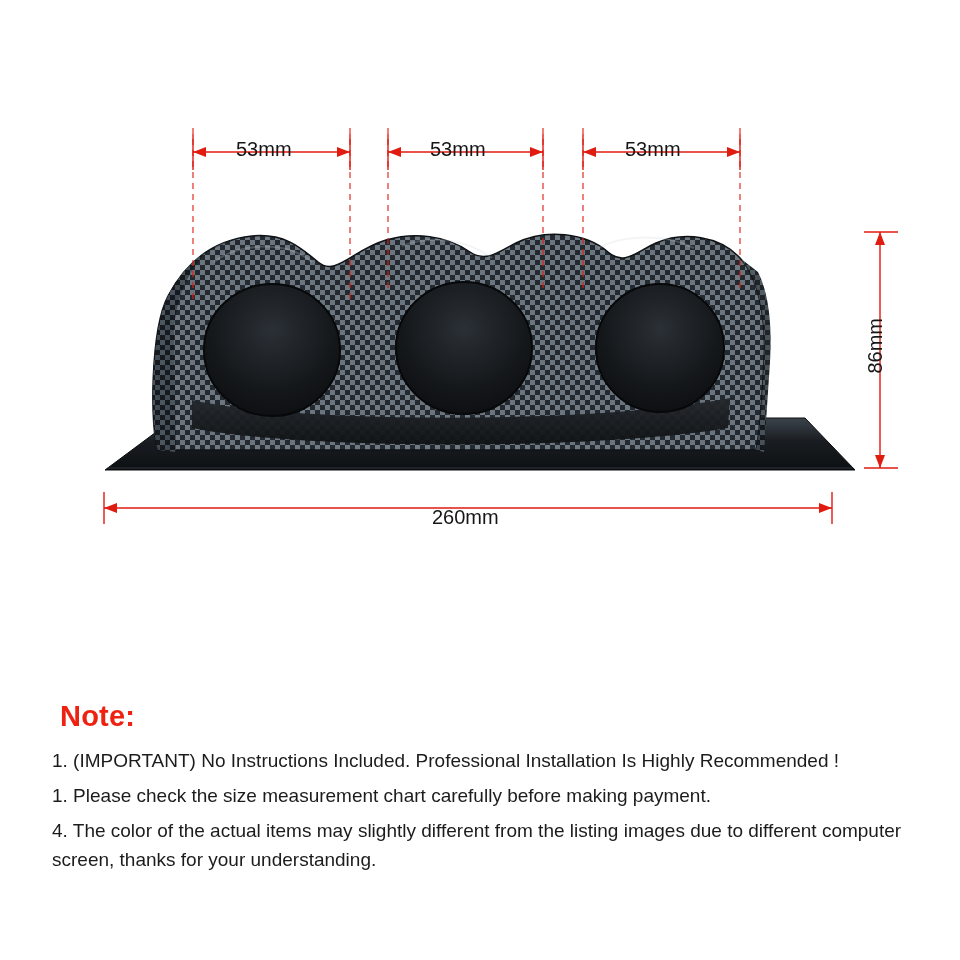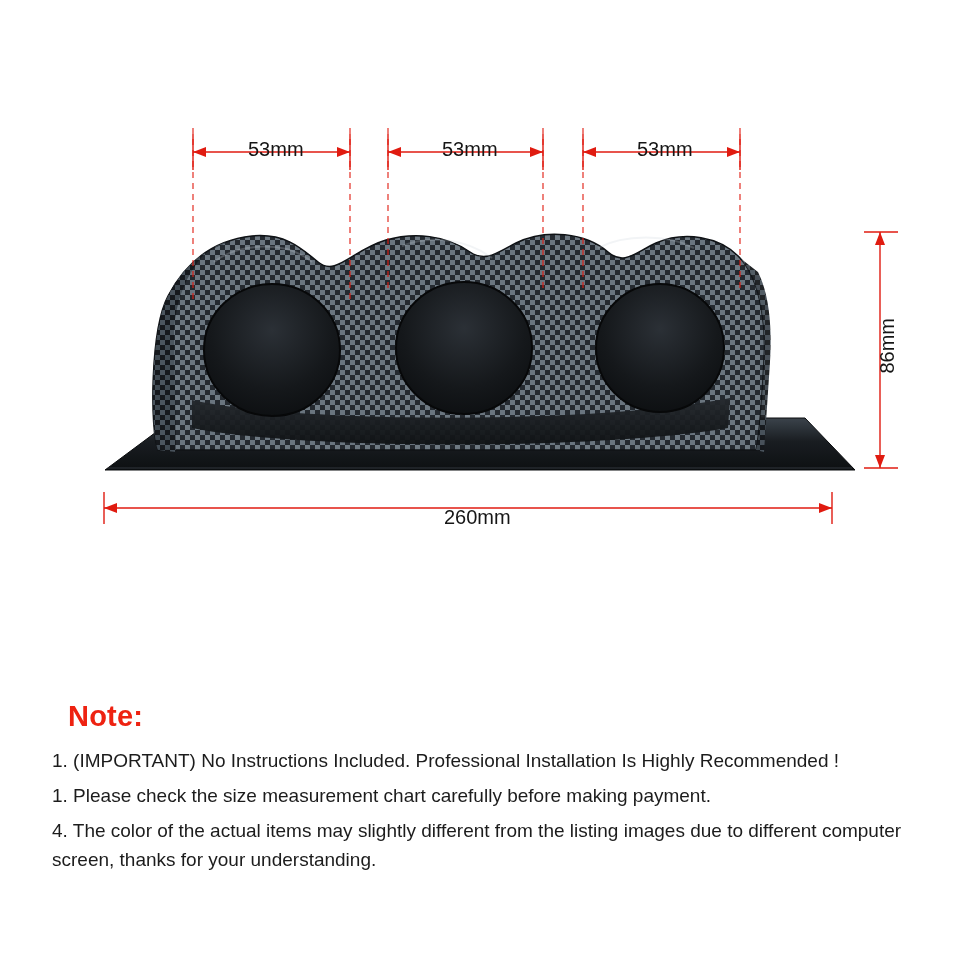--- a/index.html
+++ b/index.html
@@ -29,40 +29,39 @@
     left: 0;
     top: 0;
   }
 
   .dim-label {
     position: absolute;
     font-size: 20px;
     color: #161616;
     font-family: "Liberation Sans", sans-serif;
     white-space: nowrap;
-    margin-left: 12px;
   }
   .dim-label.vertical {
     writing-mode: vertical-rl;
     text-orientation: mixed;
     transform: rotate(180deg);
   }
 
   
   #notes {
     position: absolute;
     left: 52px;
     top: 700px;
     width: 880px;
   }
   #notes-title {
     color: #ee2211;
     font-size: 29px;
     font-weight: bold;
-    margin: 0 0 14px 16px;
+    margin: 0 0 14px 8px;
     letter-spacing: 0.2px;
   }
   .note-line {
     font-size: 19px;
     line-height: 1.52;
     color: #1c1c1c;
     margin: 0 0 6px 0;
     max-width: 880px;
   }
 </style>

